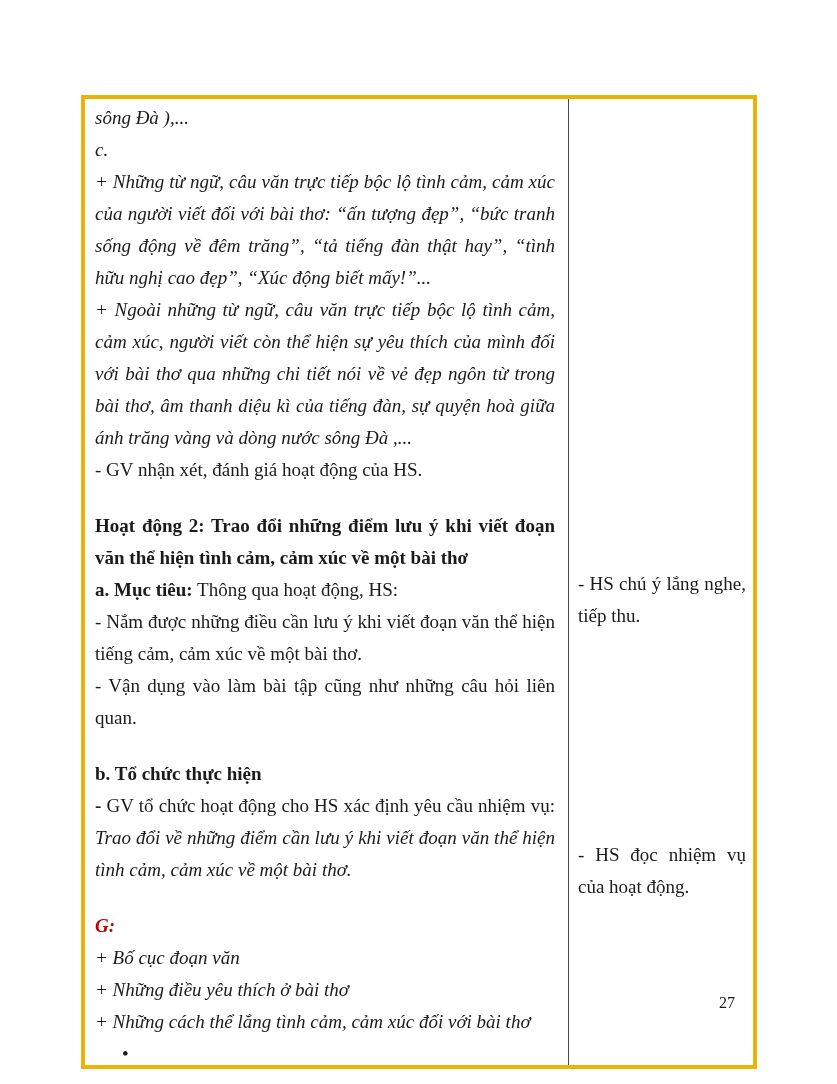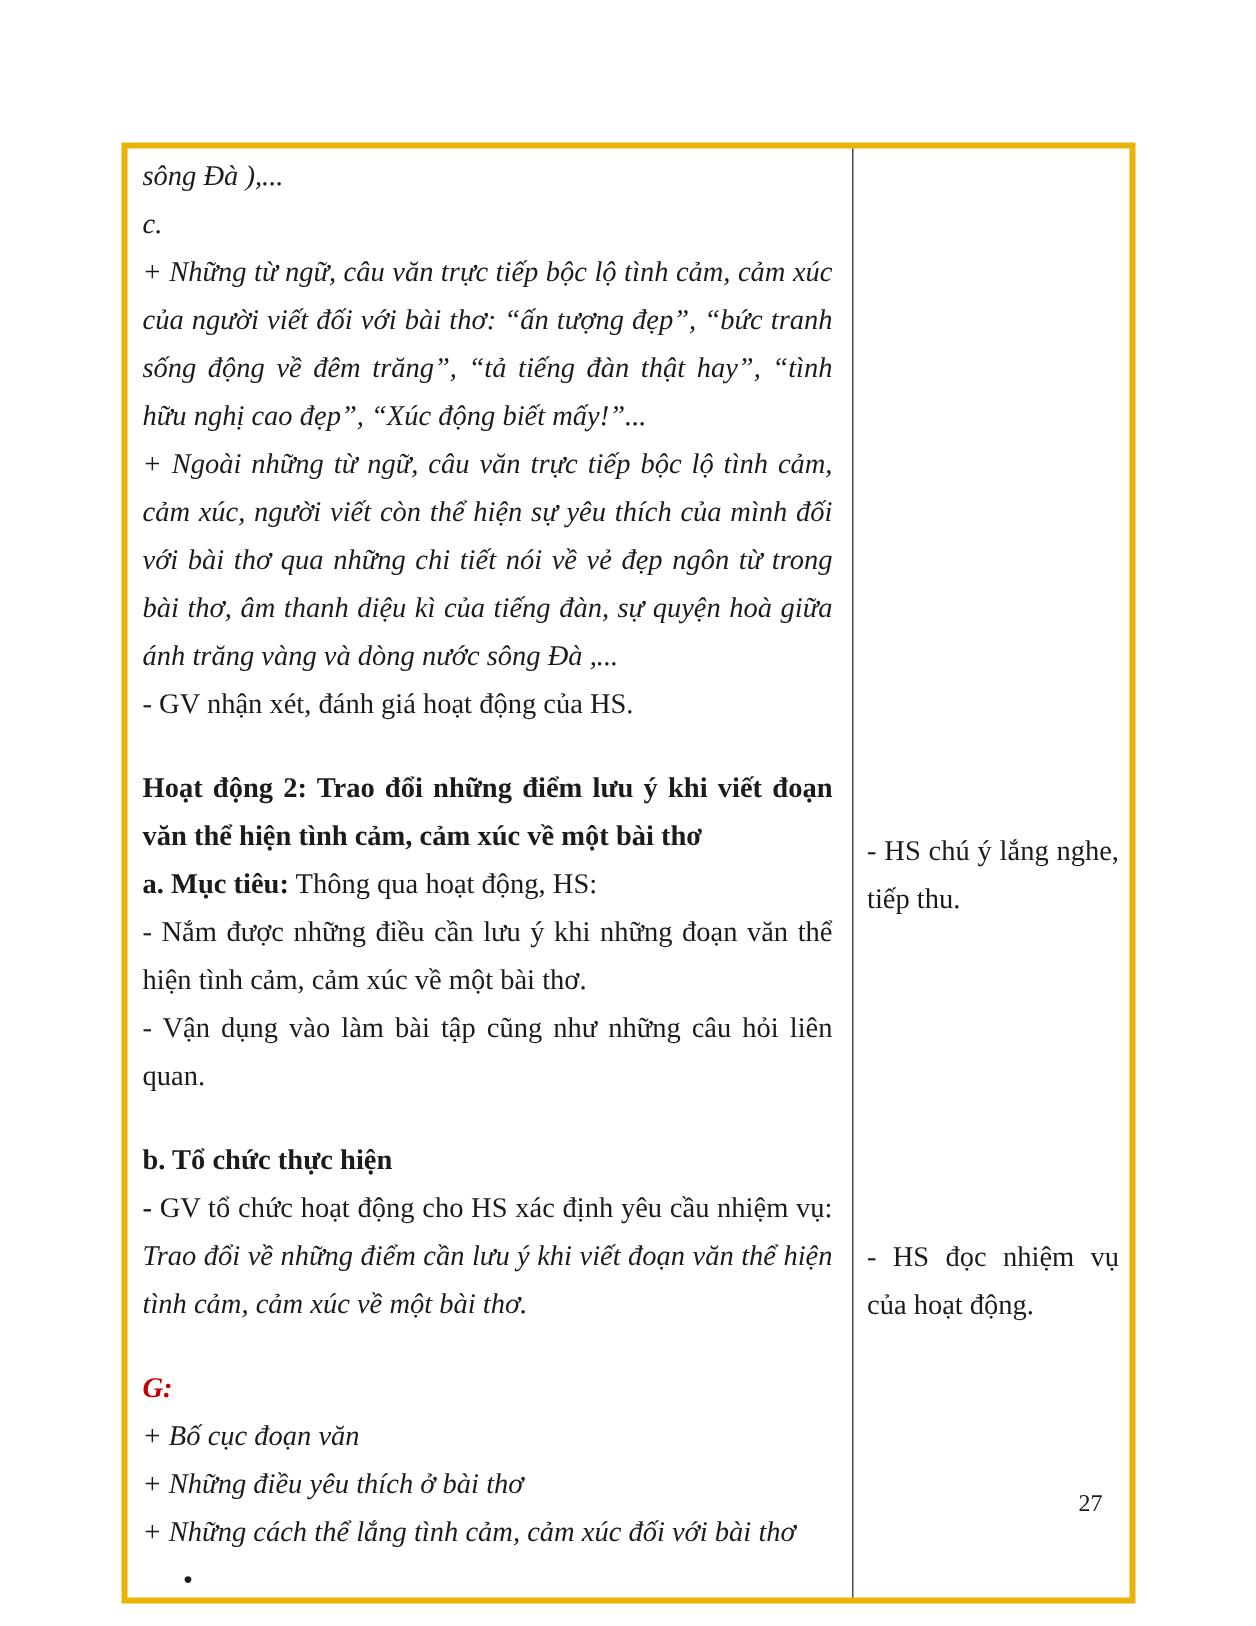--- a/index.html
+++ b/index.html
@@ -27,43 +27,43 @@
   p { margin: 0; font-size: 19px; line-height: 32px; text-align: justify; }
   .i { font-style: italic; }
   .b { font-weight: bold; margin-top: 24px; }
   .red { color: #C00000; }
   .bullet-item { padding-left: 27px; }
   .bullet { display: inline-block; width: 22px; font-style: normal; }
   .note {
     position: absolute; left: 9px; right: 7px;
     font-size: 19px; line-height: 32px; text-align: justify;
   }
-  .note-1 { top: 453px; }
-  .note-2 { top: 724px; }
+  .note-1 { top: 469px; }
+  .note-2 { top: 740px; }
   .page-number {
     position: absolute; top: 993px; left: 719px;
     font-size: 16px; line-height: 20px;
   }
 </style>
 </head>
 <body>
 
 <div class="page">
 
   <div class="doc-table">
 
     <div class="col-left">
       <p class="i">sông Đà ),...</p>
       <p class="i">c.</p>
       <p class="i">+ Những từ ngữ, câu văn trực tiếp bộc lộ tình cảm, cảm xúc của người viết đối với bài thơ: “ấn tượng đẹp”, “bức tranh sống động về đêm trăng”, “tả tiếng đàn thật hay”, “tình hữu nghị cao đẹp”, “Xúc động biết mấy!”...</p>
       <p class="i">+ Ngoài những từ ngữ, câu văn trực tiếp bộc lộ tình cảm, cảm xúc, người viết còn thể hiện sự yêu thích của mình đối với bài thơ qua những chi tiết nói về vẻ đẹp ngôn từ trong bài thơ, âm thanh diệu kì của tiếng đàn, sự quyện hoà giữa ánh trăng vàng và dòng nước sông Đà ,...</p>
       <p>- GV nhận xét, đánh giá hoạt động của HS.</p>
       <p class="b">Hoạt động 2: Trao đổi những điểm lưu ý khi viết đoạn văn thể hiện tình cảm, cảm xúc về một bài thơ</p>
       <p><span class="b">a. Mục tiêu:</span> <span>Thông qua hoạt động, HS:</span></p>
-      <p>- Nắm được những điều cần lưu ý khi những đoạn văn thể hiện tình cảm, cảm xúc về một bài thơ.</p>
+      <p>- Nắm được những điều cần lưu ý khi viết đoạn văn thể hiện tiếng cảm, cảm xúc về một bài thơ.</p>
       <p>- Vận dụng vào làm bài tập cũng như những câu hỏi liên quan.</p>
       <p class="b">b. Tổ chức thực hiện</p>
       <p><span class="b">-</span> <span>GV tổ chức hoạt động cho HS xác định yêu cầu nhiệm vụ:</span> <span class="i">Trao đổi về những điểm cần lưu ý khi viết đoạn văn thể hiện tình cảm, cảm xúc về một bài thơ.</span></p>
       <p class="b i red">G:</p>
       <p class="i">+ Bố cục đoạn văn</p>
       <p class="i">+ Những điều yêu thích ở bài thơ</p>
       <p class="i">+ Những cách thể lắng tình cảm, cảm xúc đối với bài thơ</p>
       <p class="i bullet-item"><span class="bullet">•</span></p>
     </div>
 

